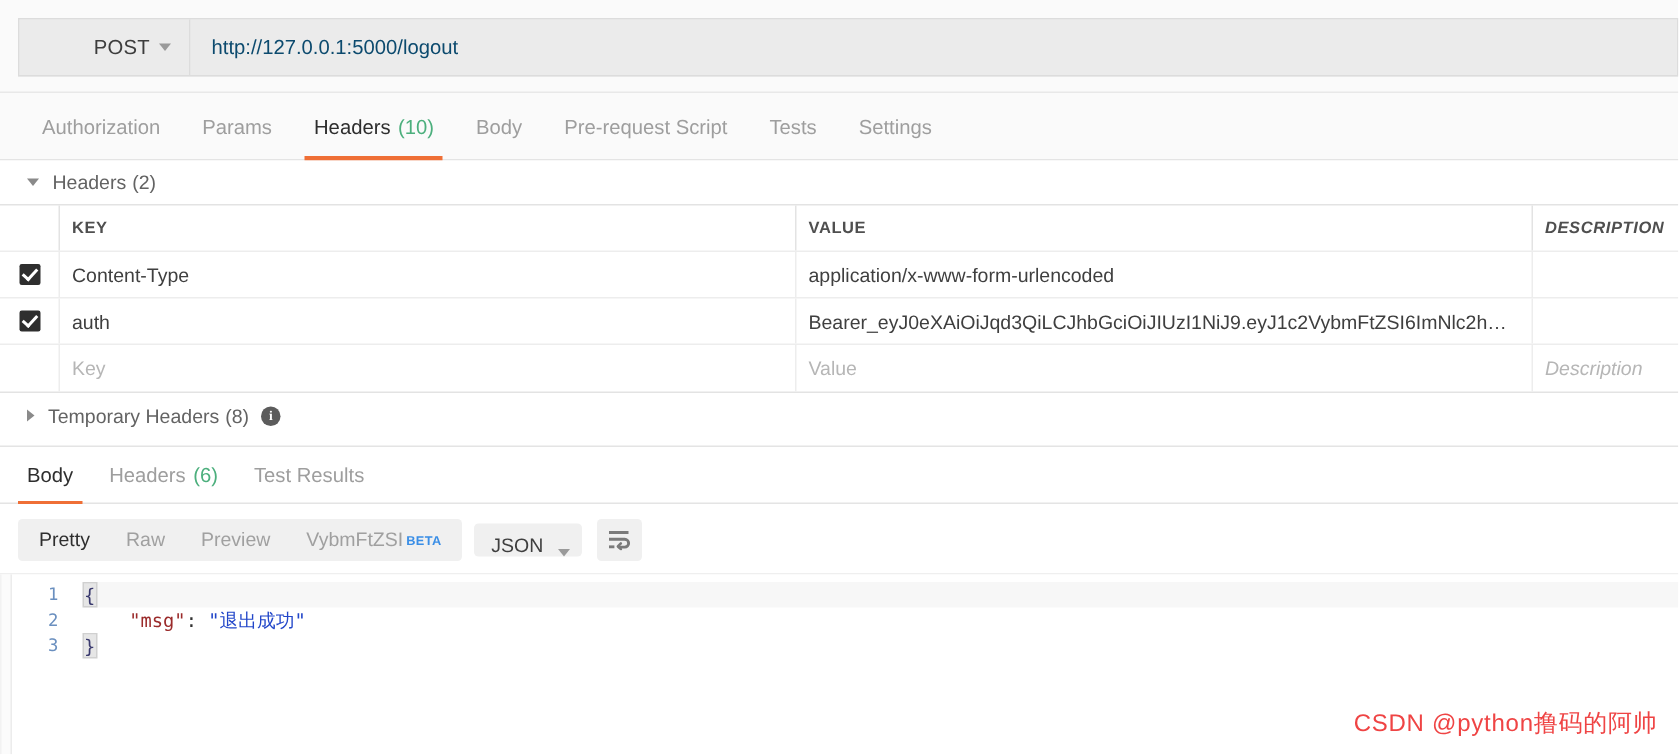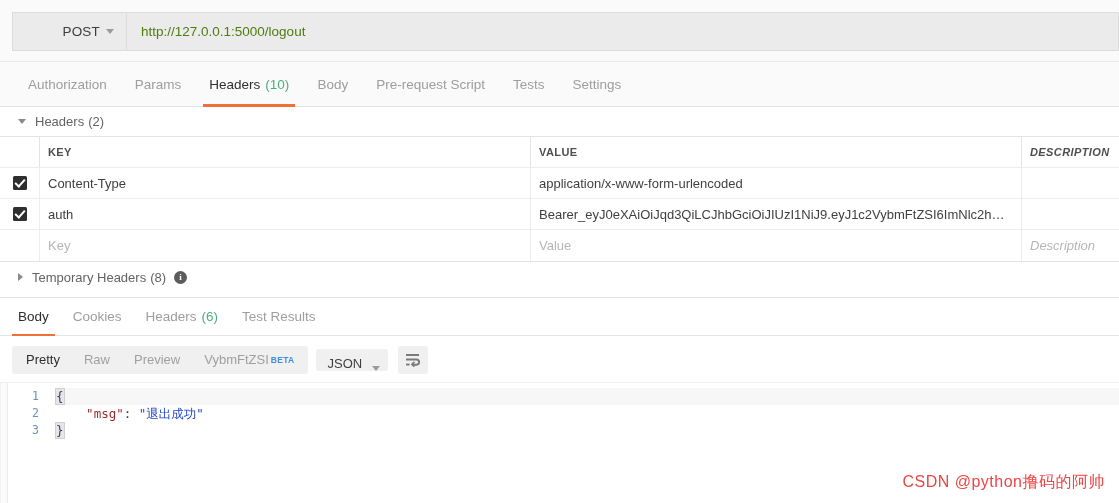--- a/index.html
+++ b/index.html
@@ -45,21 +45,21 @@
     width: 0; height: 0;
     border-left: 4.5px solid transparent;
     border-right: 4.5px solid transparent;
     border-top: 5px solid #9a9a9a;
     margin-left: 6px;
   }
   .url-input {
     flex: 1; height: 100%;
     display: flex; align-items: center;
     padding: 0 14px;
-    font-size: 13.5px; color: #4d7c0f;
+    font-size: 13.5px; color: #0c4a6e;
     background: #ebebeb;
     cursor: text;
     overflow: hidden; white-space: nowrap;
   }
 
   
   .req-tabs {
     position: absolute; left: 0; top: 62px; width: 1119px; height: 45px;
     background: #fafafa;
     border-bottom: 1px solid #e4e4e4;
@@ -431,23 +431,20 @@
     <span>Temporary Headers</span>
     <span class="sec-count">(8)</span>
     <span class="info-icon">i</span>
   </div>
 
   <div class="resp-tabs">
     <div class="resp-tab active">
       <span>Body</span>
     </div>
     <div class="resp-tab">
-      <span>Cookies</span>
-    </div>
-    <div class="resp-tab">
       <span>Headers</span>
       <span class="tab-count">(6)</span>
     </div>
     <div class="resp-tab">
       <span>Test Results</span>
     </div>
   </div>
 
   <div class="fmt-bar">
     <div class="fmt-group">

